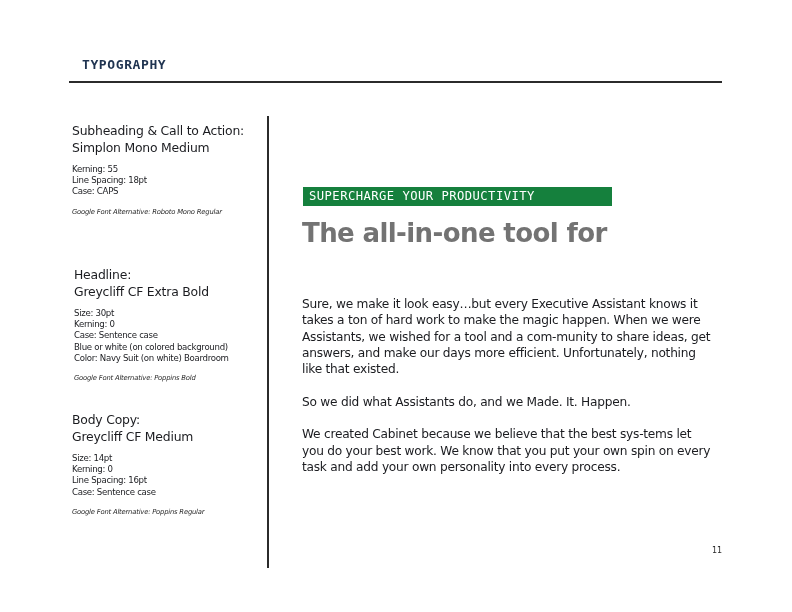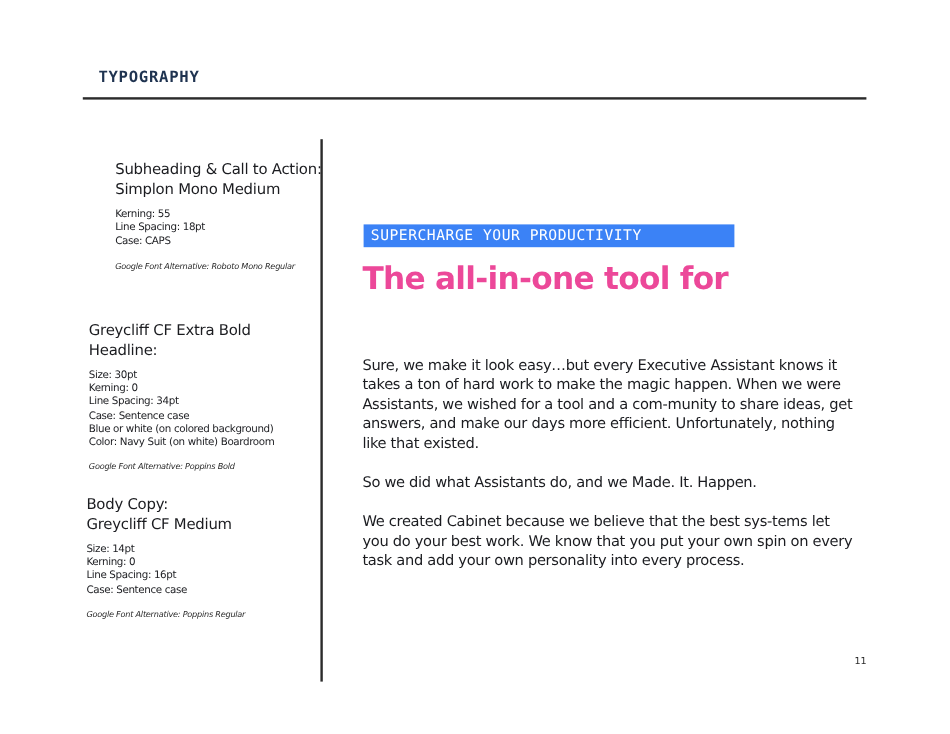--- a/index.html
+++ b/index.html
@@ -32,68 +32,67 @@
     .spec-line {
       font-size: 8.6px; line-height: 11.2px; color: #1b1c20;
       letter-spacing: -0.3px; white-space: nowrap;
     }
     .spec-alt {
       margin-top: 10px; font-size: 6.8px; font-style: italic; color: #2a2a2a;
       letter-spacing: -0.2px; white-space: nowrap;
     }
     .kicker {
       position: absolute; left: 303px; top: 187px; width: 309px; height: 19px;
-      background: #3b82f6; color: #ffffff;
+      background: #15803d; color: #ffffff;
       font-family: "DejaVu Sans Mono", monospace; font-size: 12.2px;
       line-height: 19px; letter-spacing: 0.45px; padding-left: 6px; box-sizing: border-box;
       white-space: nowrap; overflow: hidden;
     }
     .headline {
       position: absolute; left: 302px; top: 216px; width: 420px;
       font-family: "DejaVu Sans", sans-serif; font-weight: bold;
-      font-size: 26px; line-height: 34px; color: #ec4899; letter-spacing: -0.6px;
+      font-size: 26px; line-height: 34px; color: #737373; letter-spacing: -0.6px;
     }
     .body-copy {
       position: absolute; left: 302px; top: 296px; width: 410px;
       font-size: 12.2px; line-height: 16.3px; color: #1b1c20; letter-spacing: -0.25px;
     }
     .body-copy p { margin: 0 0 16.3px 0; }
     .page-num {
       position: absolute; left: 712px; top: 546px; font-size: 8px; color: #2a2a2a;
     }
   </style>
 </head>
 <body>
 
 <div class="section-title">TYPOGRAPHY</div>
 <div class="top-rule"></div>
 <div class="divider"></div>
 
-<div class="spec" style="top:133px;margin-left:24px;">
+<div class="spec" style="top:123px;">
   <div class="spec-heading">
     <div>Subheading &amp; Call to Action:</div>
     <div>Simplon Mono Medium</div>
   </div>
   <div class="spec-list">
     <div class="spec-line">Kerning: 55</div>
     <div class="spec-line">Line Spacing: 18pt</div>
     <div class="spec-line">Case: CAPS</div>
   </div>
   <div class="spec-alt">Google Font Alternative: Roboto Mono Regular</div>
 </div>
 
 <div class="spec" style="top:267px; left:74px;">
   <div class="spec-heading">
+    <div>Headline:</div>
     <div>Greycliff CF Extra Bold</div>
-    <div>Headline:</div>
   </div>
   <div class="spec-list">
     <div class="spec-line">Size: 30pt</div>
     <div class="spec-line">Kerning: 0</div>
-    <div class="spec-line">Line Spacing: 34pt</div>
     <div class="spec-line">Case: Sentence case</div>
     <div class="spec-line">Blue or white (on colored background)</div>
     <div class="spec-line">Color: Navy Suit (on white) Boardroom</div>
   </div>
   <div class="spec-alt">Google Font Alternative: Poppins Bold</div>
 </div>
 
 <div class="spec" style="top:412px;">
   <div class="spec-heading">
     <div>Body Copy:</div>

